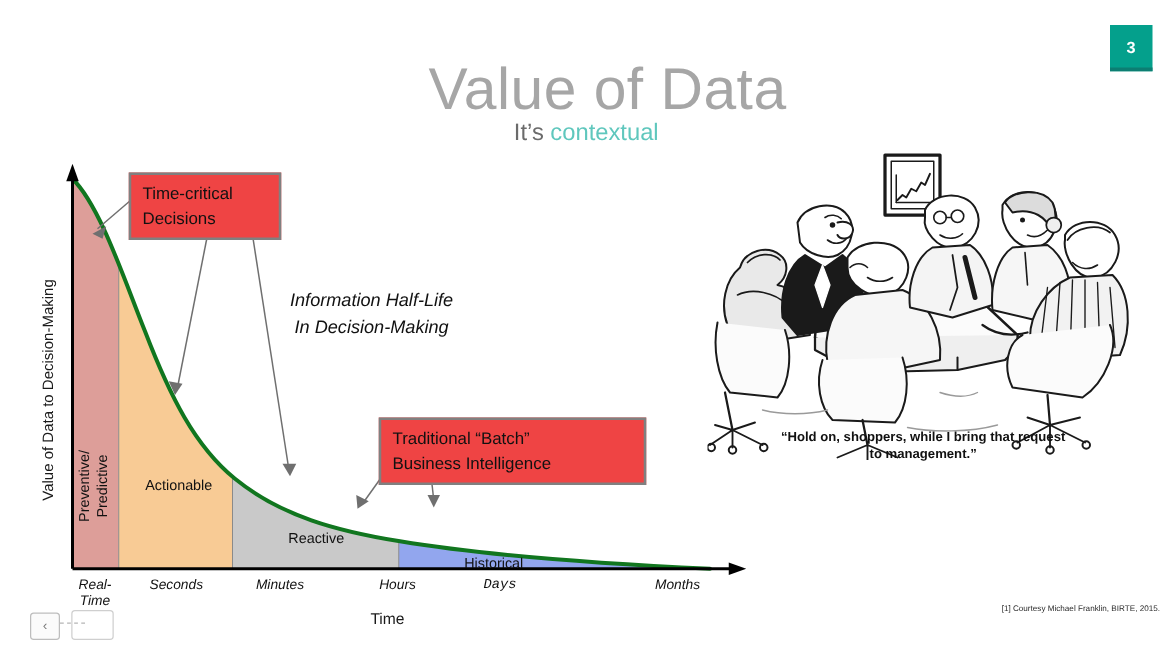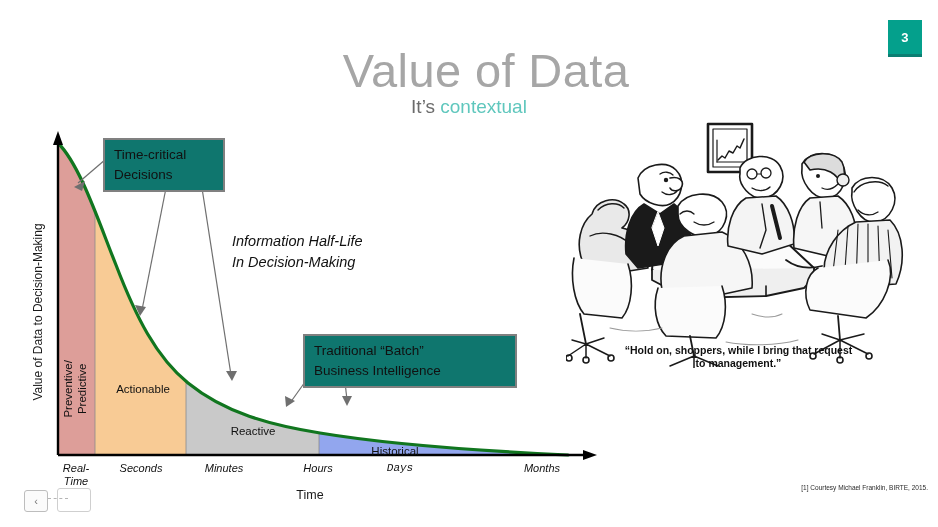--- a/index.html
+++ b/index.html
@@ -113,25 +113,26 @@
   }
   #info-note {
     position: absolute;
     left: 212px;
     top: 106px;
     font-size: 14.5px;
     font-style: italic;
     color: #111111;
     line-height: 1.45;
     font-weight: 400;
+    text-align: center;
   }
   .callout {
     position: absolute;
     border: 2px solid #808080;
-    background: #0f766e;
+    background: #ef4444;
     font-size: 13.5px;
     color: #111111;
     line-height: 1.45;
     padding: 5px 9px 6px 9px;
     box-sizing: border-box;
   }
   #callout-time-critical { left: 83px; top: 13px; width: 122px; }
   #callout-batch { left: 283px; top: 209px; width: 214px; }
 
   

